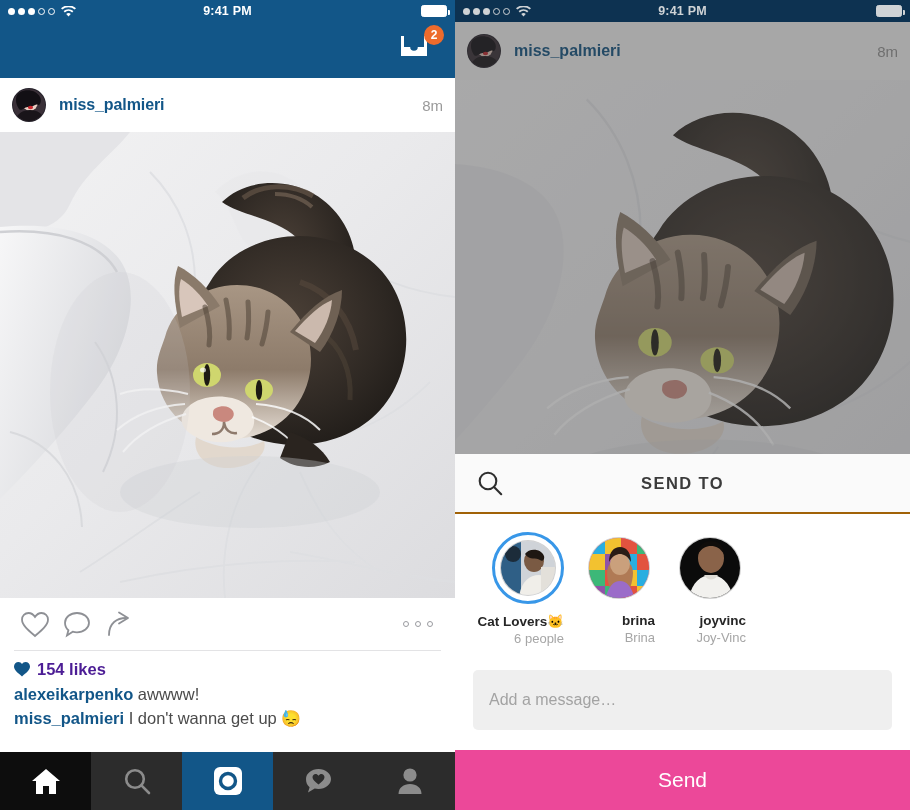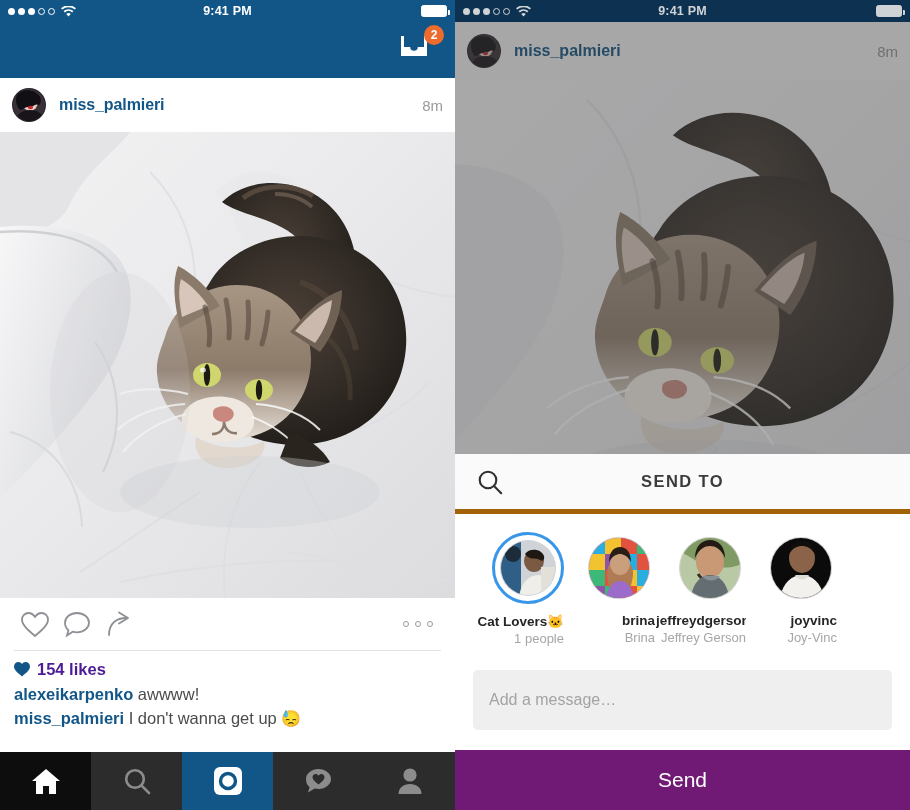--- a/index.html
+++ b/index.html
@@ -73,21 +73,21 @@
   .r-posthead { height:58px; display:flex; align-items:center; padding:0 12px;
     background:#fff; position:relative; }
   .r-scrim { position:absolute; inset:0; background:rgba(60,60,60,.45); pointer-events:none; }
   .r-user { margin-left:13px; color:#125688; font-size:16px; font-weight:700; }
   .r-time { margin-left:auto; color:#9a9a9a; font-size:15px; }
 
   .r-photo { position:relative; width:455px; height:374px; overflow:hidden; background:#e9e9ea; }
   .r-photo .r-scrim { background:rgba(70,70,70,.42); }
 
   .sendto-bar { height:60px; display:flex; align-items:center; position:relative;
-    background:#fafafa; border-bottom:5px solid #a16207; }
+    background:#fafafa; border-bottom:2px solid #a16207; }
   .sendto-search { position:absolute; left:18px; top:50%; transform:translateY(-50%);
     width:34px; height:34px; display:flex; align-items:center; justify-content:center; }
   .sendto-title { width:100%; text-align:center; font-size:16.5px; font-weight:700;
     letter-spacing:1.4px; color:#3b3b3b; }
 
   .recips { display:flex; padding:18px 0 10px 18px; gap:0; background:#fff; overflow:hidden; }
   .recip { width:91px; flex:none; display:flex; flex-direction:column; align-items:flex-end; }
   .rc-ring { width:72px; height:72px; border-radius:50%; display:flex;
     align-items:center; justify-content:center; }
   .rc-ring.sel { border:3px solid #3897E8; }
@@ -96,21 +96,21 @@
   .rc-ring.sel .rc-img { width:56px; height:56px; box-shadow:0 0 0 2px #fff; }
   .rc-name { margin-top:9px; font-size:13.5px; font-weight:700; color:#262626;
     white-space:nowrap; overflow:hidden; max-width:90px; text-align:center; }
   .rc-sub { margin-top:2px; font-size:13px; color:#a6a6a6; white-space:nowrap;
     overflow:hidden; max-width:90px; text-align:center; }
 
   .msgwrap { padding:14px 18px 16px 18px; background:#fff; }
   .msgbox { height:60px; background:#efefef; border-radius:5px; display:flex;
     align-items:center; padding:0 16px; color:#a3a3a3; font-size:16px; }
   .sendbtn { position:absolute; left:0; bottom:0; width:455px; height:60px;
-    background:#701a75; color:#fff; font-size:21px; display:flex;
+    background:#ec4899; color:#fff; font-size:21px; display:flex;
     align-items:center; justify-content:center; }
 </style>
 </head>
 <body>
 
 <div class="root">
 
   <div class="phone-left">
 
     <div class="statusbar">
@@ -429,21 +429,21 @@
               <rect x="0" y="0" width="20" height="56" fill="#2f5f86"></rect>
               <circle cx="12" cy="13" r="8" fill="#1c2c3a"></circle>
               <ellipse cx="33" cy="20" rx="10" ry="11" fill="#7a5a43"></ellipse>
               <path d="M24 13c4-6 16-6 19 2 1 4-2 6-4 4-4-3-10 1-15-6z" fill="#1e1712"></path>
               <path d="M18 56c2-15 10-22 20-22s18 7 20 22z" fill="#f0eee9"></path>
               <rect x="40" y="26" width="16" height="30" fill="#e3e0da"></rect>
             </svg>
           </div>
         </div>
         <div class="rc-name">Cat Lovers🐱</div>
-        <div class="rc-sub">1 people</div>
+        <div class="rc-sub">6 people</div>
       </div>
 
       <div class="recip">
         <div class="rc-ring">
           <div class="rc-img">
             <svg width="62" height="62" viewBox="0 0 62 62">
               <rect width="62" height="62" fill="#d94f8a"></rect>
               <g>
                 <rect x="0" y="0" width="16" height="16" fill="#29aee0"></rect>
                   <rect x="16" y="0" width="16" height="16" fill="#f2c230"></rect>
@@ -467,37 +467,20 @@
               <path d="M20 24c0-10 5-15 11-15s11 5 11 15c-3-6-8-8-11-8s-8 2-11 8z" fill="#2a1d16"></path>
               <path d="M16 62c3-13 8-19 15-19s12 6 15 19z" fill="#9b6cc9"></path>
             </svg>
           </div>
         </div>
         <div class="rc-name">brina</div>
         <div class="rc-sub">Brina</div>
       </div>
 
 
-      <div class="recip">
-        <div class="rc-ring">
-          <div class="rc-img">
-            <svg width="62" height="62" viewBox="0 0 62 62">
-              <rect width="62" height="62" fill="#b9c9a5"></rect>
-              <path d="M0 0h62v26c-14 6-30 4-44-2C12 20 5 16 0 14z" fill="#7f9a63"></path>
-              <ellipse cx="30" cy="24" rx="14" ry="16" fill="#c99874"></ellipse>
-              <path d="M15 20c0-12 7-18 15-18s15 6 15 18c-4-9-9-12-15-12s-11 3-15 12z" fill="#241a14"></path>
-              <path d="M18 36c4 6 10 9 14 9" fill="none" stroke="#3b2a20" stroke-width="3"></path>
-              <path d="M10 62c3-17 10-25 20-25s17 8 20 25z" fill="#646d72"></path>
-              <path d="M22 38c5 6 13 6 18 0" fill="#8a9196"></path>
-            </svg>
-          </div>
-        </div>
-        <div class="rc-name">jeffreydgerson</div>
-        <div class="rc-sub">Jeffrey Gerson</div>
-      </div>
 
       <div class="recip">
         <div class="rc-ring">
           <div class="rc-img">
             <svg width="62" height="62" viewBox="0 0 62 62">
               <rect width="62" height="62" fill="#0b0b0b"></rect>
               <ellipse cx="31" cy="20" rx="13" ry="15" fill="#8a6349"></ellipse>
               <path d="M18 16c0-9 6-13 13-13s13 4 13 13c-4-6-8-8-13-8s-9 2-13 8z" fill="#100d0b"></path>
               <path d="M8 62c4-17 12-25 23-25s19 8 23 25z" fill="#f2f1ee"></path>
               <path d="M24 37c4 6 10 6 14 0" fill="#dedbd5"></path>

